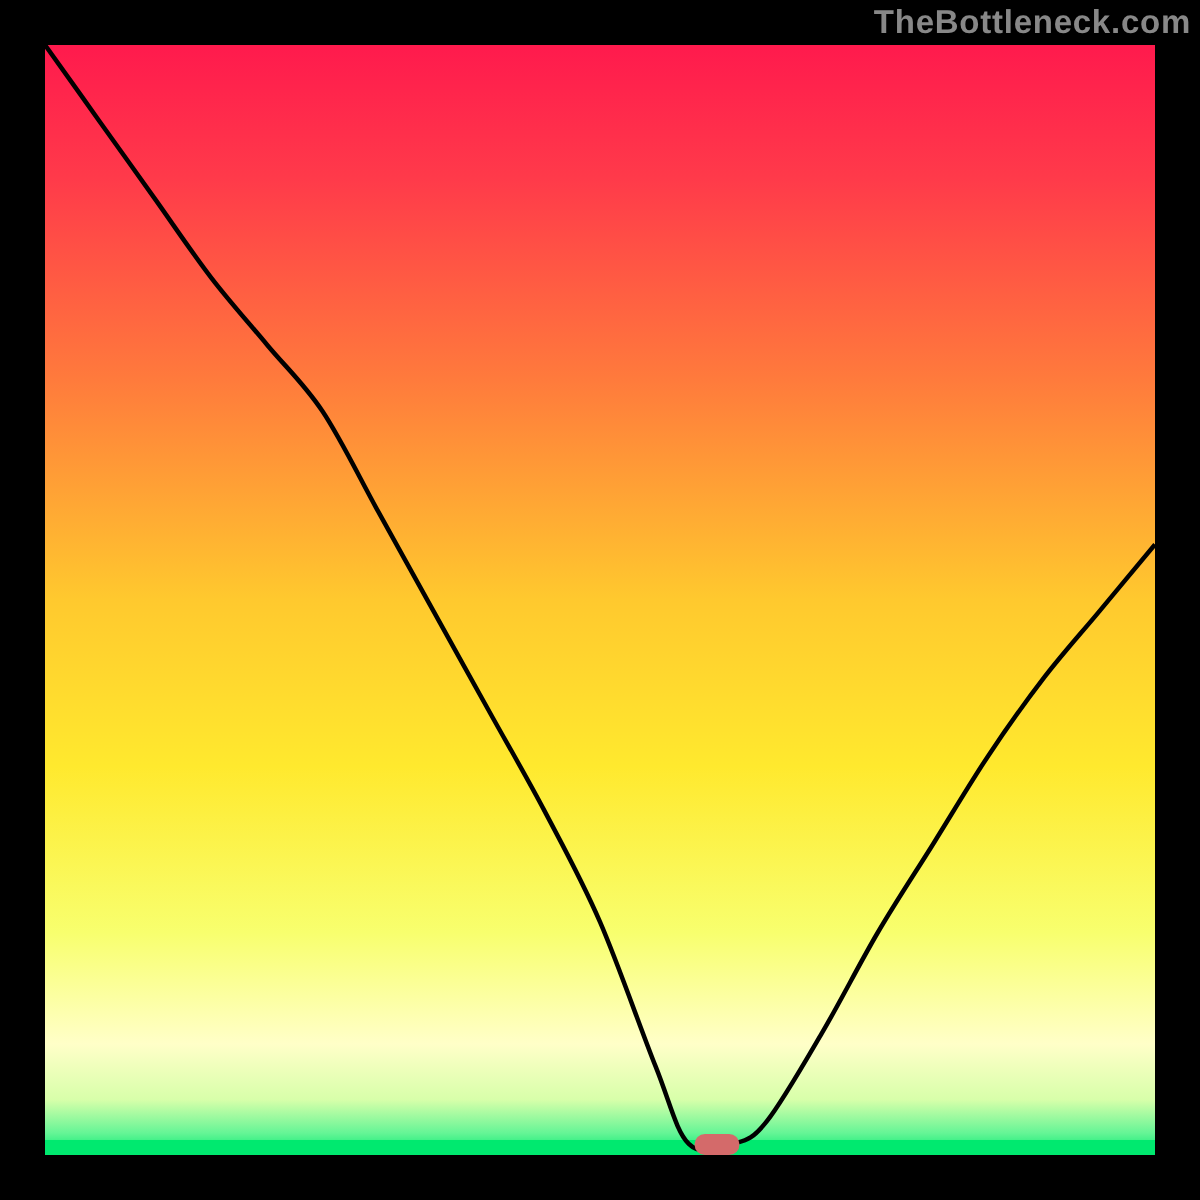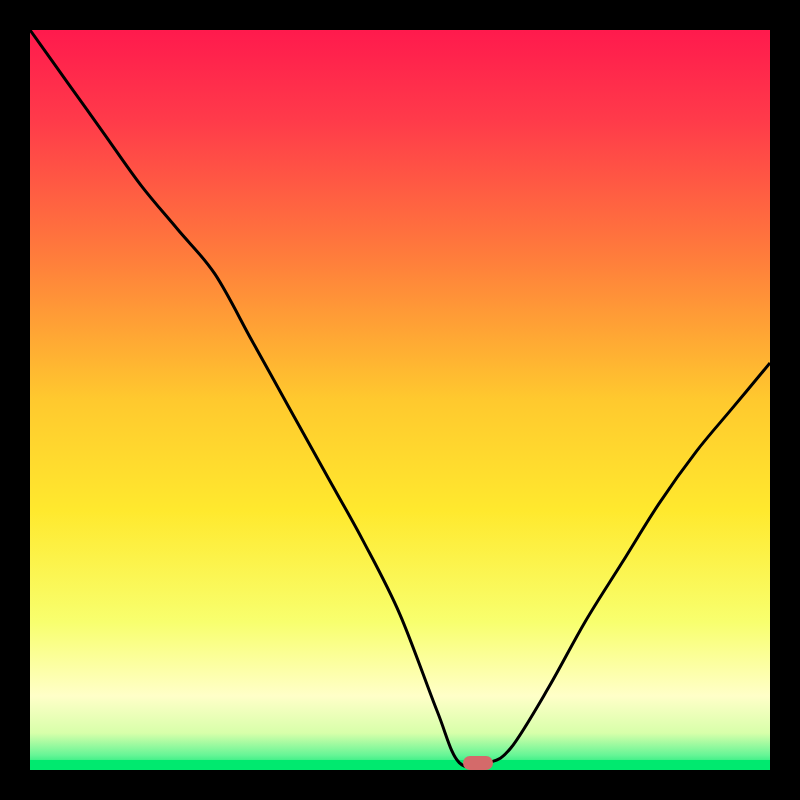--- a/index.html
+++ b/index.html
@@ -60,20 +60,21 @@
     height: 14px;
     background: #d46a6a;
     border-radius: 7px;
     transform: translate(-50%, -50%);
   }
 </style>
 </head>
 <body>
 
 <div id="container">
+  <div id="watermark">TheBottleneck.com</div>
 
   <div id="plotarea">
     <svg id="gradient" viewBox="0 0 740 740" preserveAspectRatio="none">
       <defs>
         <linearGradient id="bg-grad" x1="0" y1="0" x2="0" y2="1">
             <stop offset="0%" stop-color="#ff1a4d"></stop>
             <stop offset="12%" stop-color="#ff3a4a"></stop>
             <stop offset="30%" stop-color="#ff7a3c"></stop>
             <stop offset="50%" stop-color="#ffc92e"></stop>
             <stop offset="65%" stop-color="#ffe92e"></stop>

